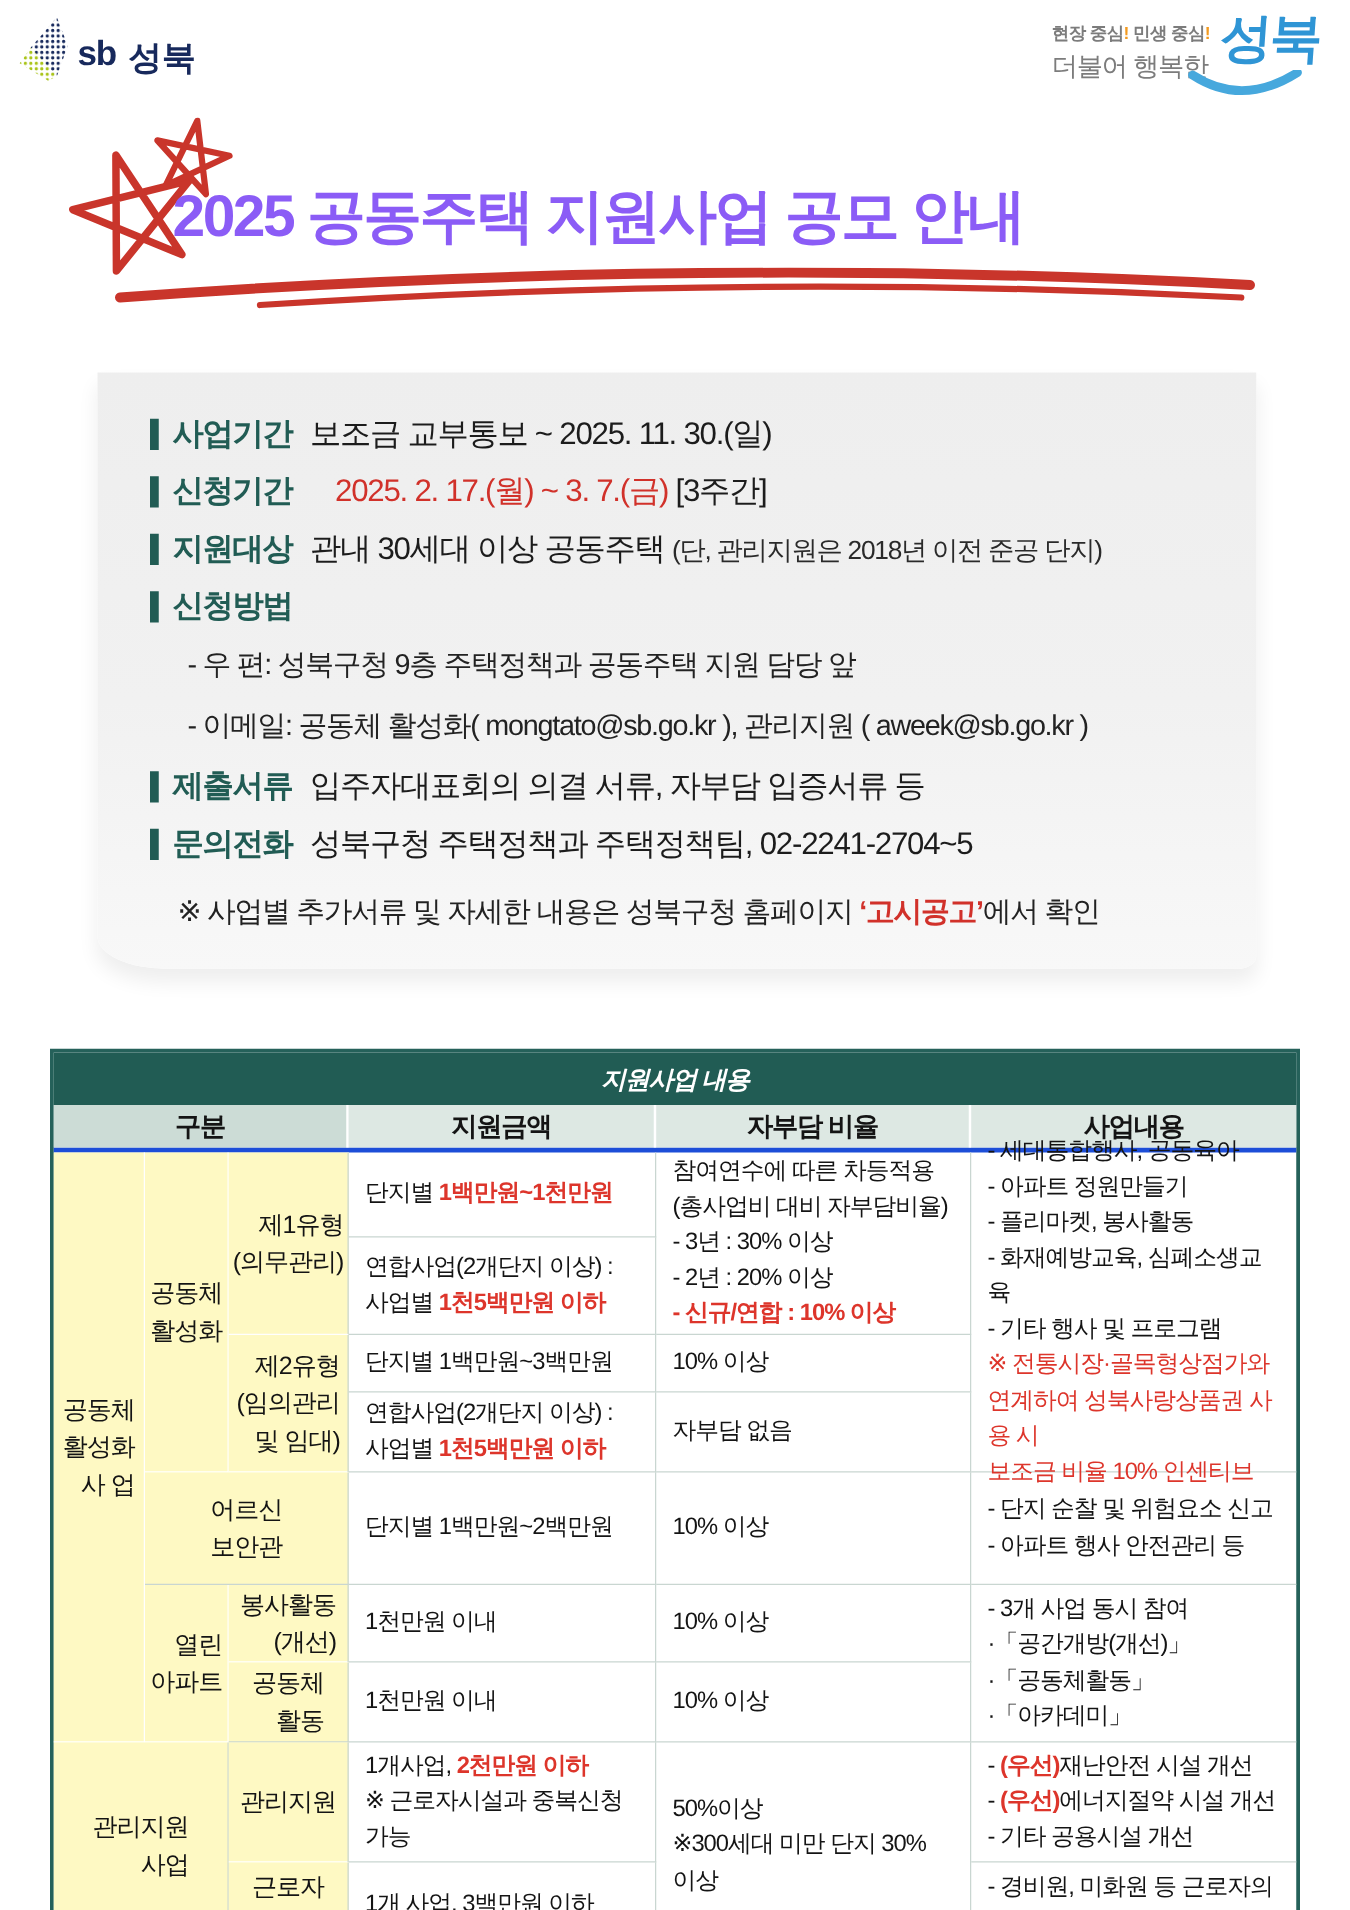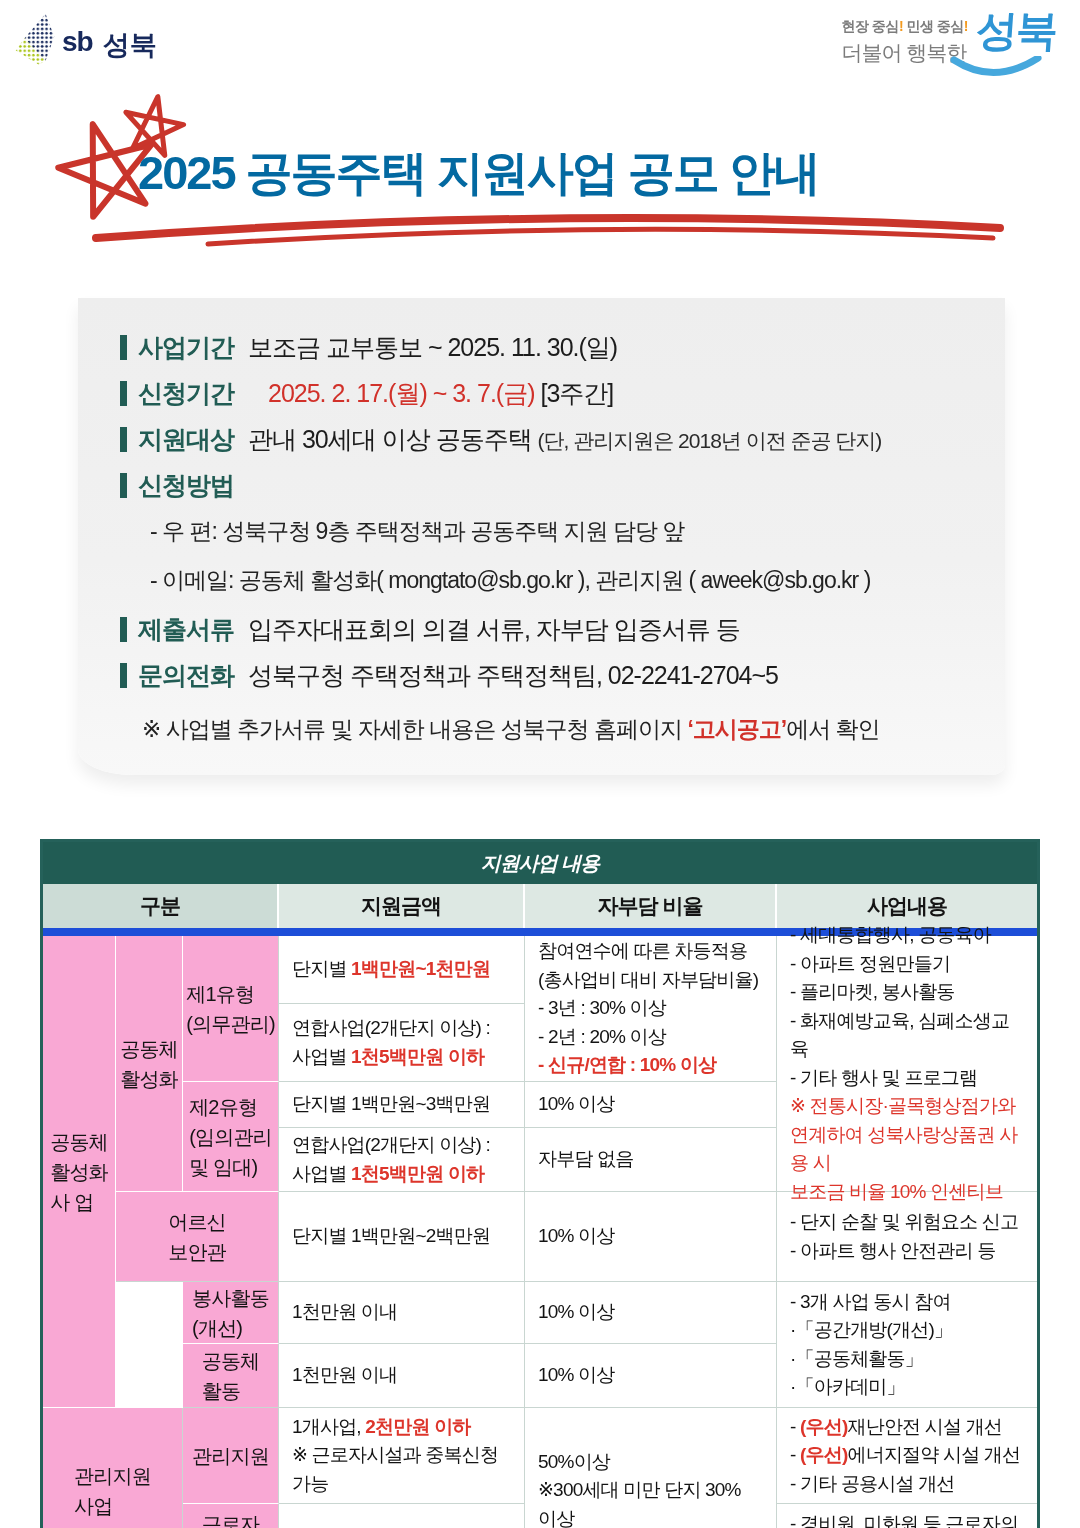--- a/index.html
+++ b/index.html
@@ -17,21 +17,21 @@
   .slogan .s1 { font-size:14px; font-weight:700; color:#7c7c7c; letter-spacing:-0.5px; }
   .slogan .s1 .bang { color:#f39a1f; }
   .slogan .s2 { font-size:21px; font-weight:400; color:#7c7c7c; letter-spacing:-1px; margin-top:3px; }
   .brand-right .big { font-size:42px; font-weight:800; color:#2f95d5; letter-spacing:-2px; line-height:0.9; transform:skewX(-4deg); }
   .smile { position:absolute; right:18px; top:44px; }
 
   
   .title-area { position:relative; height:172px; margin-top:18px; }
   .stars { position:absolute; left:52px; top:-2px; }
   .page-title { position:absolute; left:138px; top:46px; width:900px;
-    font-size:47px; font-weight:800; letter-spacing:-2px; color:#0369a1; white-space:nowrap; }
+    font-size:47px; font-weight:800; letter-spacing:-2px; color:#8b5cf6; white-space:nowrap; }
   .underline { position:absolute; left:88px; top:118px; }
 
   
   .info-box { position:relative; width:927px; margin:30px 0 0 78px; min-height:425px;
     background:linear-gradient(180deg,#eeeeee 0%,#f1f1f1 55%,#f8f8f8 100%);
     border-bottom-left-radius:55px 26px; border-bottom-right-radius:14px 10px;
     box-shadow:0 10px 16px rgba(0,0,0,0.07);
     padding:34px 30px 30px 42px; }
   .info-row { display:flex; align-items:center; margin-bottom:16px; line-height:1.2; }
   .bar { display:inline-block; width:7px; height:25px; background:#215c54; margin-right:11px;
@@ -41,31 +41,31 @@
   .itext .red { color:#d1312a; font-weight:400;margin-left:20px; }
   .itext .small { font-size:21px; color:#2a2a2a; letter-spacing:-1px; }
   .sub-row { margin:2px 0 18px 30px; font-size:23px; color:#222; letter-spacing:-1px; }
   .note-row { margin:24px 0 0 22px; font-size:23px; color:#222; letter-spacing:-1px; }
   .note-row .red { color:#d1312a; font-weight:700; }
 
   
   .tbl { width:1000px; margin:64px 0 0 40px; border:3px solid #25615a; background:#fff; }
   .tbl-title { height:42px; background:#215c54; color:#ffffff; display:flex; align-items:center;
     justify-content:center; font-size:20px; font-weight:800; letter-spacing:-1px;font-style:italic; }
-  .tbl-head { display:grid; grid-template-columns:73px 67px 96px 246px 252px 1fr; height:52px;
-    border-bottom:8px solid #1d4ed8; }
+  .tbl-head { display:grid; grid-template-columns:73px 67px 96px 246px 252px 1fr; height:38px;
+    border-bottom:4px solid #1d4ed8; }
   .tbl-head .h { display:flex; align-items:center; justify-content:center; font-size:21px;
     font-weight:800; letter-spacing:-1px; color:#141414; background:#dde8e3; border-right:2px solid #ffffff; }
   .tbl-head .h.gubun { background:#ccdcd6; }
   .tbl-head .h:last-child { border-right:none; }
   .tbl-body { display:grid; grid-template-columns:73px 67px 96px 246px 252px 1fr;
     grid-template-rows:68px 78px 46px 64px 90px 62px 64px 96px 70px; }
   .c { border-right:1px solid #c9d6d1; border-bottom:1px solid #c9d6d1; display:flex;
     align-items:center; font-size:19px; letter-spacing:-0.8px; line-height:1.5; color:#141414; }
-  .cat { background:#f9a8d4; justify-content:center; text-align:left; white-space:pre-line;
+  .cat { background:#fef9c3; justify-content:center; text-align:right; white-space:pre-line;
     border-right-color:#ffffff; border-bottom-color:#ffffff; font-size:20px; }
   .cat.edge-r { border-right-color:#c9d6d1; }
   .cat.edge-b { border-bottom-color:#c9d6d1; }
   .data { padding:6px 13px; }
   .data p { white-space:pre-line; }
   .rd { color:#dd352b; font-weight:700; }
   .rdn { color:#dd352b; }
   .last-col { border-right:none; }
 </style>
 </head>
@@ -243,20 +243,22 @@
       <p>단지별 1백만원~2백만원</p>
     </div>
     <div class="c data" style="grid-column:5;grid-row:5;">
       <p>10% 이상</p>
     </div>
     <div class="c data last-col" style="grid-column:6;grid-row:5;">
       <p>- 단지 순찰 및 위험요소 신고
 - 아파트 행사 안전관리 등</p>
     </div>
 
+    <div class="c cat" style="grid-column:2;grid-row:6/8;">열린
+아파트</div>
     <div class="c cat edge-r" style="grid-column:3;grid-row:6;">봉사활동
 (개선)</div>
     <div class="c data" style="grid-column:4;grid-row:6;">
       <p>1천만원 이내</p>
     </div>
     <div class="c data" style="grid-column:5;grid-row:6;">
       <p>10% 이상</p>
     </div>
     <div class="c data last-col" style="grid-column:6;grid-row:6/8;">
       <p>- 3개 사업 동시 참여

